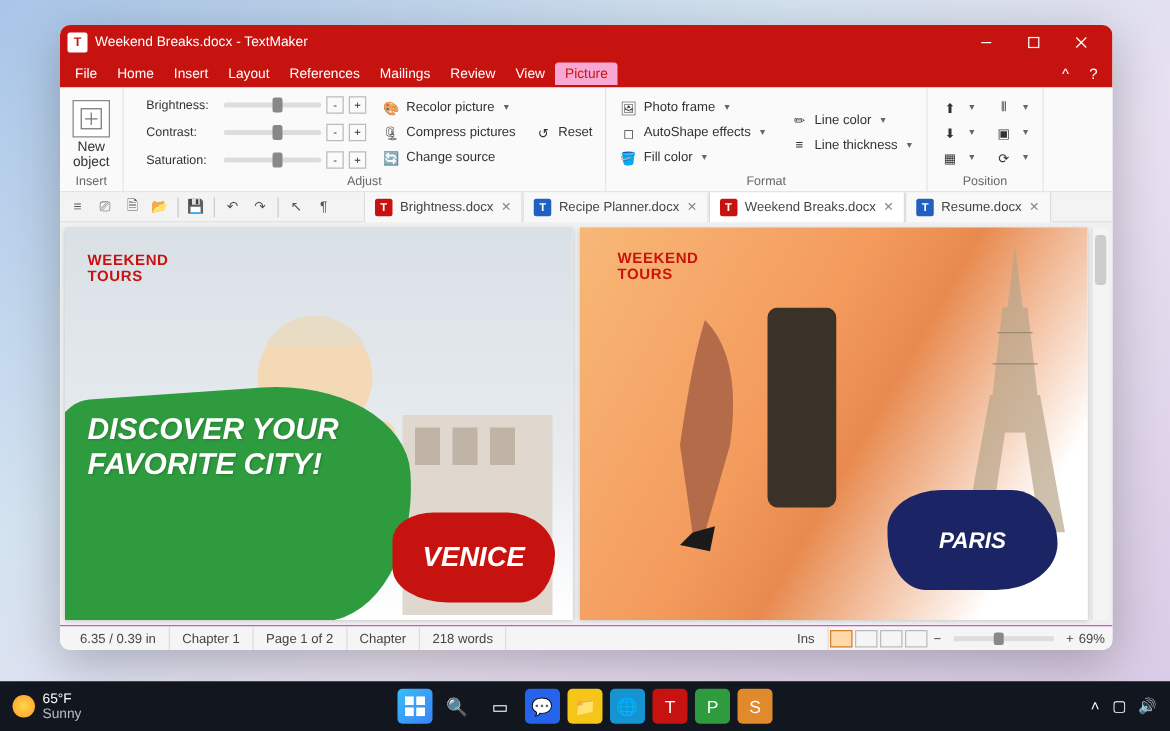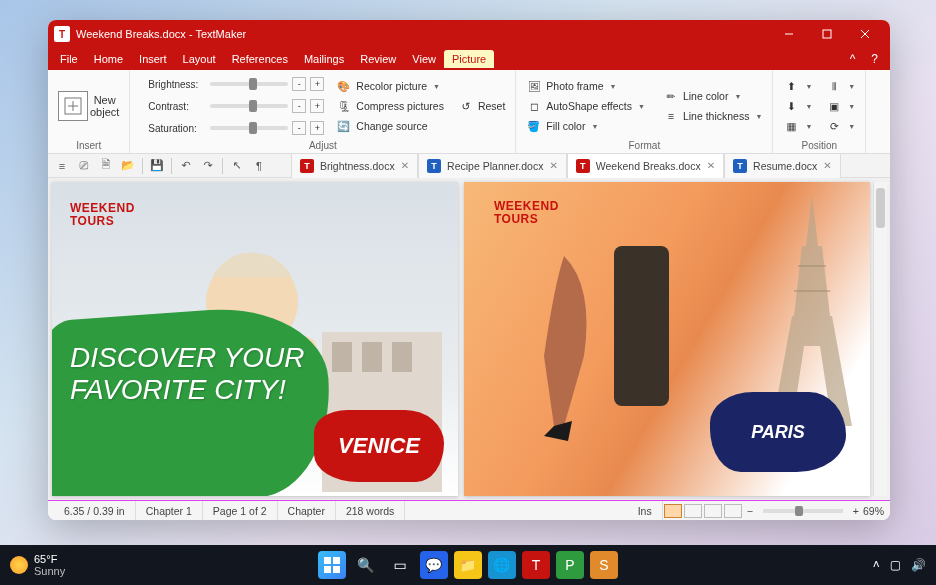--- a/index.html
+++ b/index.html
@@ -10,30 +10,30 @@
 
 .titlebar { height: 28px; background: #c7130f; display: flex; align-items: center; padding: 0 6px; color: #fff; font-size: 11px; }
 .titlebar .appicon { width: 16px; height: 16px; background: #fff; color: #c7130f; font-weight: bold; font-size: 10px; display: flex; align-items: center; justify-content: center; border-radius: 2px; margin-right: 6px; }
 .titlebar .title { flex: 1; }
 .winbtn { width: 38px; height: 28px; display: flex; align-items: center; justify-content: center; cursor: pointer; }
 .winbtn svg { stroke: #fff; }
 
 
 .menubar { height: 22px; background: #c7130f; display: flex; align-items: center; padding: 0 4px; gap: 0; }
 .menuitem { color: #fff; font-size: 11px; padding: 3px 8px; cursor: pointer; border-radius: 3px 3px 0 0; }
-.menuitem.active { background: #fef9c3; color: #c7130f; }
+.menuitem.active { background: #f9a8d4; color: #c7130f; }
 .menubar .spacer { flex: 1; }
 .helpbtn { color: #fff; font-size: 12px; padding: 0 8px; cursor: pointer; }
 
 
 .ribbon { height: 84px; background: #fafafa; border-bottom: 1px solid #ddd; display: flex; font-size: 11px; color: #333; }
 .ribgroup { border-right: 1px solid #e5e5e5; padding: 4px 6px 2px 6px; display: flex; flex-direction: column; }
 .ribgroup .content { flex: 1; display: flex; }
 .ribgroup .caption { text-align: center; font-size: 10px; color: #666; padding-top: 2px; }
-.bigbtn { display: flex; flex-direction: row; align-items: center; justify-content: center; gap: 2px; padding: 2px 4px; cursor: pointer; }
+.bigbtn { display: flex; flex-direction: column; align-items: center; justify-content: flex-end; gap: 2px; padding: 2px 4px; cursor: pointer; }
 .bigbtn .ico { width: 30px; height: 30px; border: 1px solid #888; background: #fff; display: flex; align-items: center; justify-content: center; }
 .sliderrow { display: flex; align-items: center; gap: 4px; height: 20px; }
 .sliderrow .lbl { width: 58px; font-size: 10px; margin-left: 12px; }
 .sliderrow .slider { width: 78px; height: 4px; background: linear-gradient(to right,#ddd,#ddd); position: relative; border-radius: 2px; }
 .sliderrow .slider::after { content:""; position:absolute; width:8px; height:12px; background:#888; left:50%; top:-4px; border-radius:2px; }
 .sliderrow .reset { width: 14px; height: 14px; border:1px solid #bbb; font-size:9px; display:flex;align-items:center;justify-content:center; }
 .ribbtn { display: flex; align-items: center; gap: 4px; padding: 2px 4px; cursor: pointer; height: 20px; font-size: 10.5px; white-space: nowrap; }
 .ribico { width: 16px; height: 16px; display: flex; align-items: center; justify-content: center; }
 .ribbtn .dd { font-size: 7px; color: #666; margin-left: 2px; }
 .ribcol { display: flex; flex-direction: column; justify-content: center; }
@@ -53,21 +53,21 @@
 
 .docarea { flex: 1; background: #f0f0f0; position: relative; overflow: hidden; }
 .pages { position: absolute; inset: 4px 20px 4px 4px; display: flex; gap: 6px; }
 .page { flex: 1; background: #fff; box-shadow: 0 1px 4px rgba(0,0,0,0.2); position: relative; overflow: hidden; }
 .page.left { background: linear-gradient(to bottom, #d9e0e6 0%, #e8ecef 60%, #fff 100%); }
 .page.right { background: linear-gradient(120deg, #f7b877 0%, #f49b5e 40%, #e88a4f 55%, #ffffff 85%); }
 .brand { position:absolute; color:#c7130f; font-weight:800; font-size:12px; line-height:1.05; letter-spacing:0.5px; }
 .page.left .brand { left:18px; top:20px; }
 .page.right .brand { left:30px; top:18px; }
 .greenblob { position:absolute; left:-12px; top:130px; width:290px; height:190px; background:#2f9b3f; border-radius:40px 120px 80px 30px / 60px 80px 120px 40px; transform:rotate(-4deg); }
-.slogan { position:absolute; left:18px; top:160px; color:#fff; font-weight:400; font-style:italic; font-size:28px; line-height:1.15; text-shadow:1px 1px 2px rgba(0,0,0,0.2); font-family: "Segoe UI", sans-serif; width: 260px; }
+.slogan { position:absolute; left:18px; top:148px; color:#fff; font-weight:700; font-style:italic; font-size:24px; line-height:1.15; text-shadow:1px 1px 2px rgba(0,0,0,0.2); font-family: "Segoe UI", sans-serif; width: 260px; }
 .redblob { position:absolute; right:14px; bottom:14px; width:130px; height:72px; background:#c7130f; border-radius:60px 70px 50px 80px / 40px 60px 70px 50px; display:flex;align-items:center;justify-content:center; }
 .redblob span { color:#fff; font-weight:800; font-style:italic; font-size:22px; }
 .navyblob { position:absolute; right:24px; bottom:24px; width:136px; height:80px; background:#1b2565; border-radius:70px 60px 80px 50px / 50px 70px 60px 70px; display:flex;align-items:center;justify-content:center;}
 .navyblob span { color:#fff; font-weight:800; font-style:italic; font-size:18px; }
 .eiffel { position:absolute; right:8px; top:14px; width:100px; height:230px; }
 .legs { position:absolute; left:60px; bottom:50px; }
 .vscroll { position:absolute; right:3px; top:4px; bottom:4px; width:14px; background:#f4f4f4; border-left:1px solid #ddd; }
 .vscroll .thumb { position:absolute; left:2px; right:2px; top:6px; height:40px; background:#ccc; border-radius:3px; }
 
 

